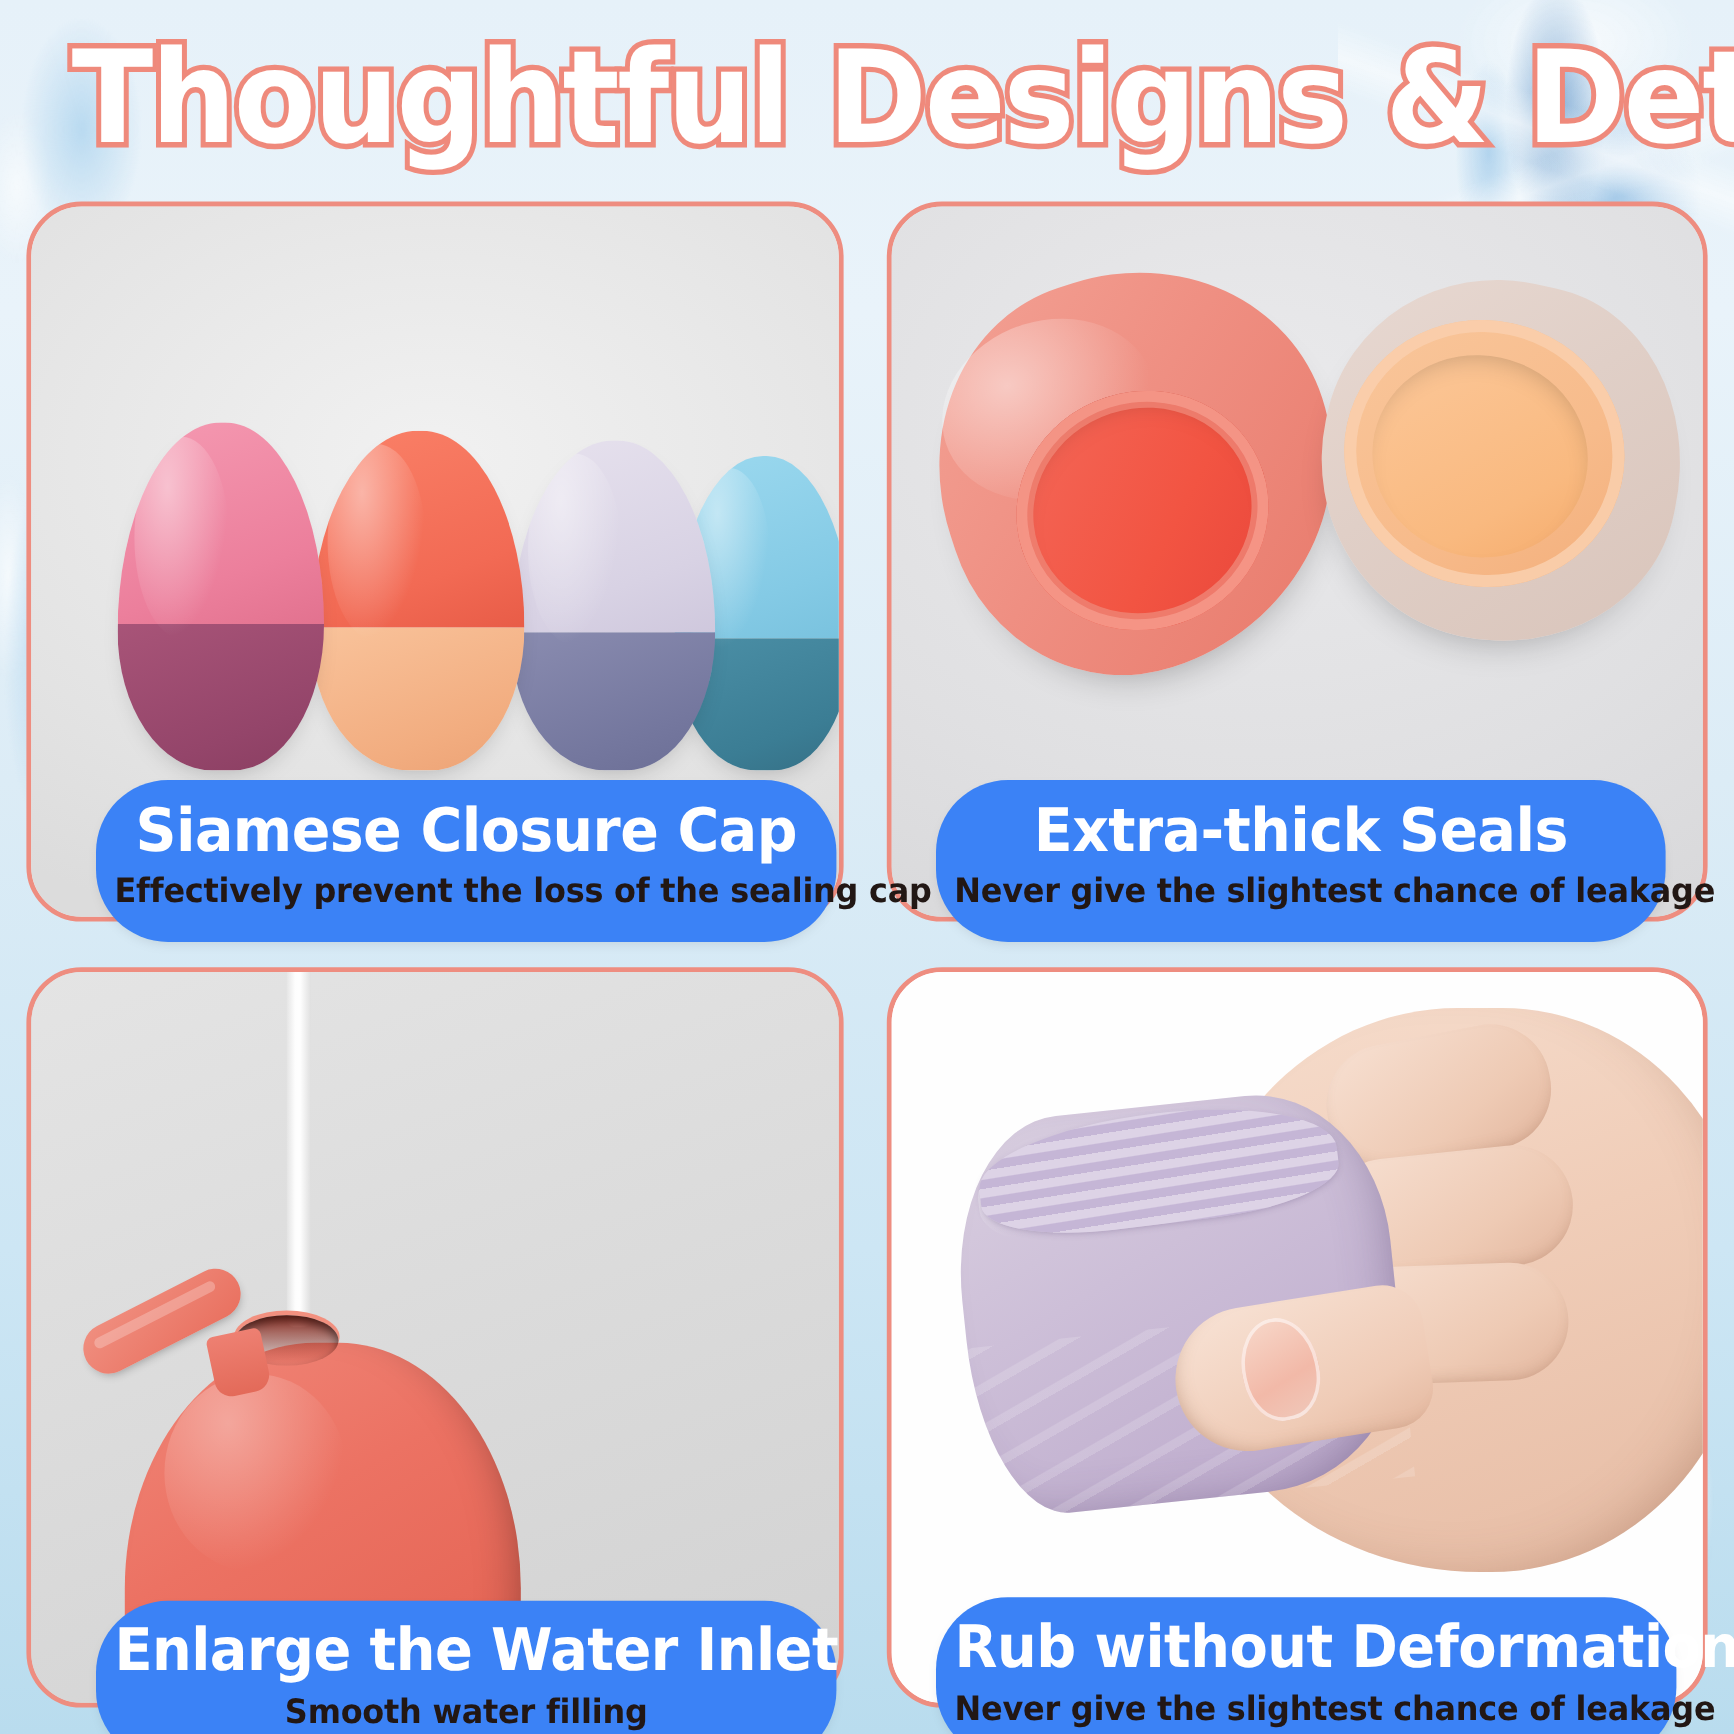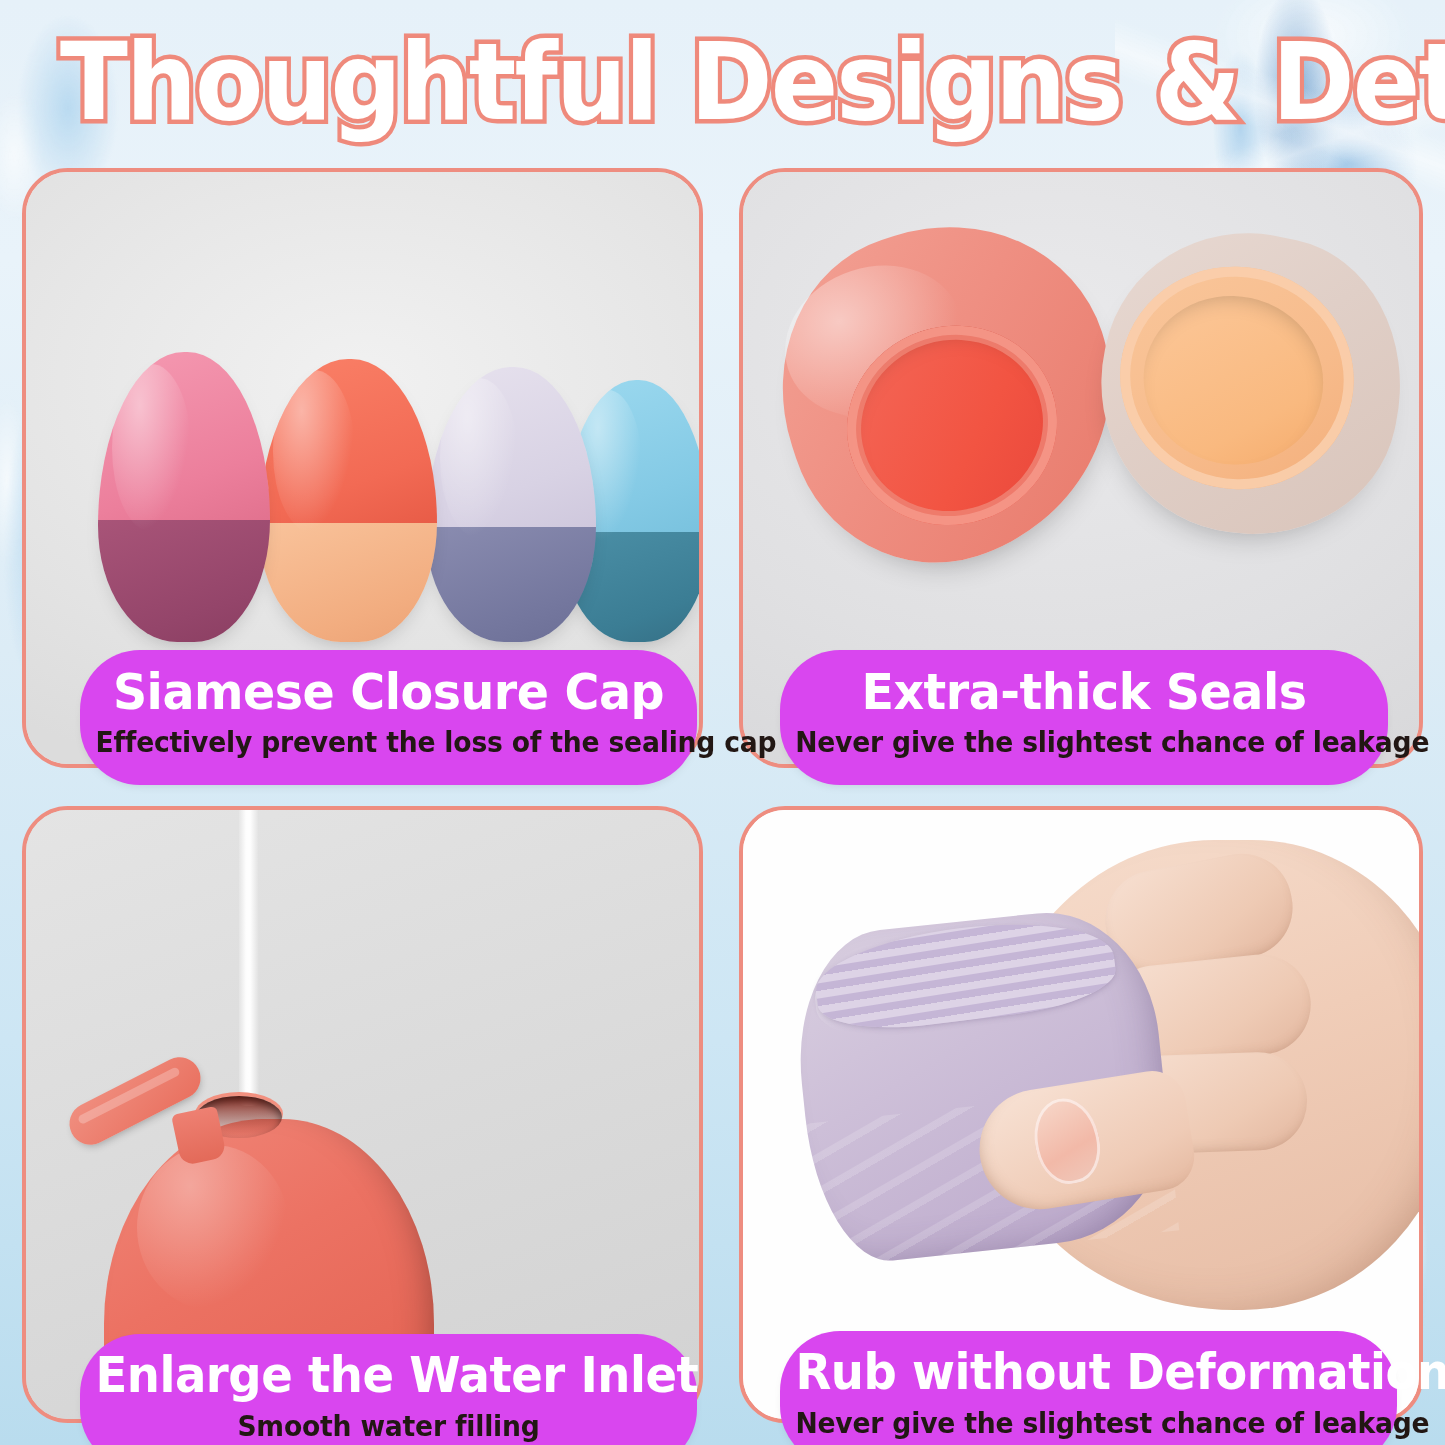--- a/index.html
+++ b/index.html
@@ -206,21 +206,21 @@
            rgba(255,255,255,0) 8px, rgba(255,255,255,0) 30px);}
   .folds{position:absolute;left:72px;top:118px;width:300px;height:92px;
         border-radius:50% 50% 36% 36%;transform:rotate(-7deg);
         background:repeating-linear-gradient(178deg,
           #ddd3e6 0px,#ddd3e6 7px,#c5b6d6 8px,#c5b6d6 15px);
         box-shadow:0 2px 6px -2px rgba(80,60,110,.35);}
 
   
   .caption{
     position:absolute;
-    background:#d946ef;
+    background:#3b82f6;
     border-radius:60px;
     text-align:center;
     z-index:8;
     box-sizing:border-box;
     padding-top:12px;
     box-shadow:0 4px 12px -6px rgba(0,0,0,.18);
   }
   .c1{left:80px;top:650px;width:617px;height:135px;}
   .c2{left:780px;top:650px;width:608px;height:135px;}
   .c3{left:80px;top:1302px;width:617px;height:135px;margin-top:32px;}

